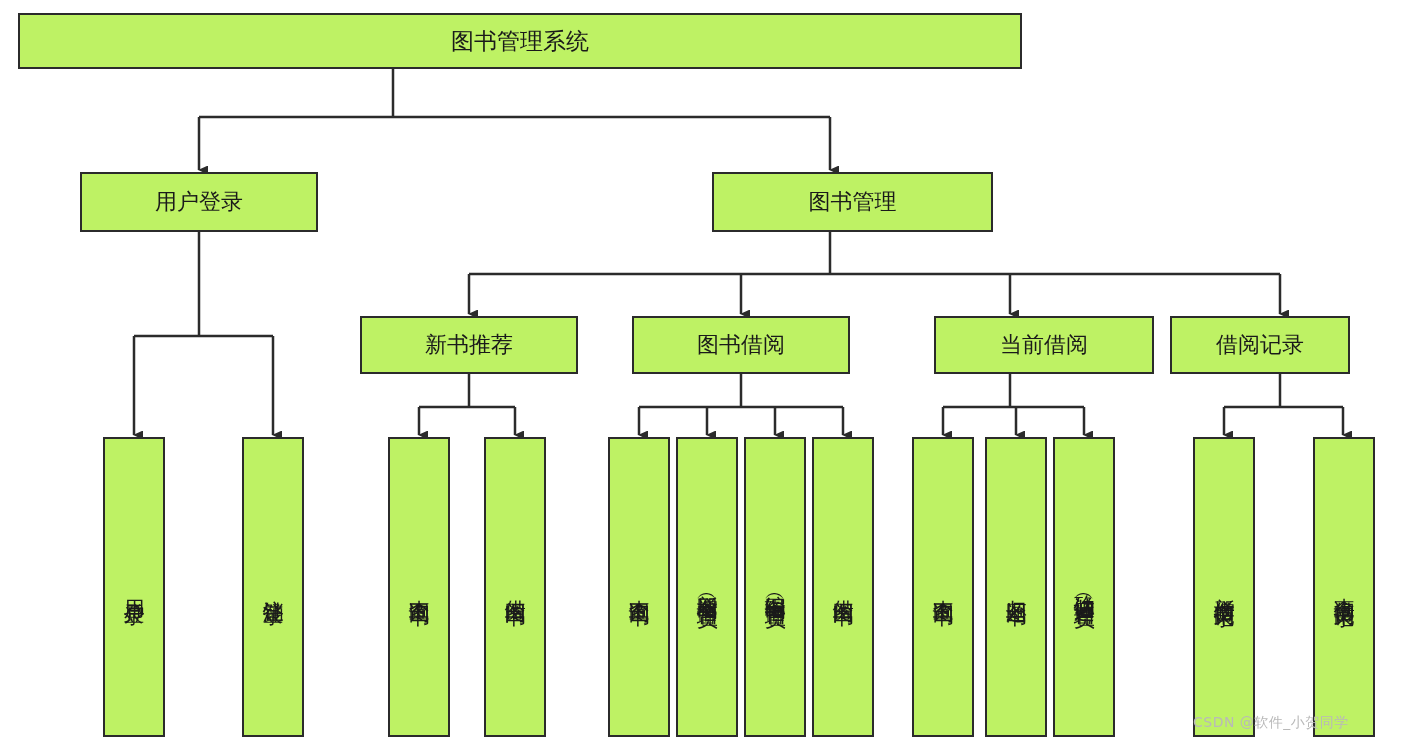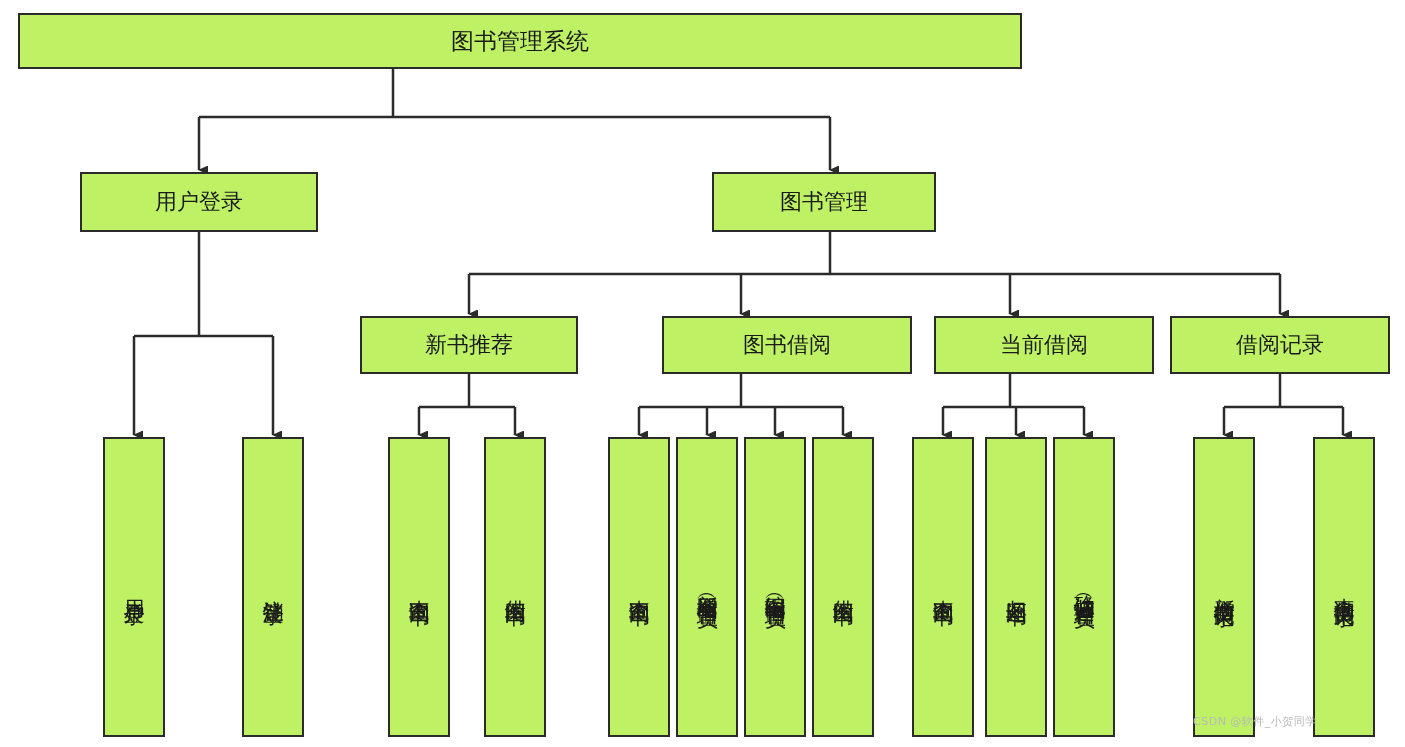--- a/index.html
+++ b/index.html
@@ -50,21 +50,21 @@
     padding: 6px 0;
     white-space: nowrap;
   }
   .node.root {
     font-size: 23px;
   }
   #watermark {
     position: absolute;
     left: 1193px;
     top: 714px;
-    font-size: 11px;
+    font-size: 14px;
     color: #b9b9b9;
     white-space: nowrap;
     letter-spacing: 0.5px;
   }
 </style>
 </head>
 <body>
 
 <div id="diagram-root">
 
@@ -111,34 +111,34 @@
       </g>
   </svg>
 
   <div class="node horizontal root" style="left: 18px; top: 13px; width: 1004px; height: 56px;">
     <span>图书管理系统</span>
   </div>
 
   <div class="node horizontal" style="left: 80px; top: 172px; width: 238px; height: 60px;">
     <span>用户登录</span>
   </div>
-  <div class="node horizontal" style="left: 712px; top: 172px; width: 224px; height: 60px;">
+  <div class="node horizontal" style="left: 712px; top: 172px; width: 281px; height: 60px;">
     <span>图书管理</span>
   </div>
 
   <div class="node horizontal" style="left: 360px; top: 316px; width: 218px; height: 58px; align-items: center;">
     <span>新书推荐</span>
   </div>
-  <div class="node horizontal" style="left: 632px; top: 316px; width: 250px; height: 58px; margin-left: 30px;">
+  <div class="node horizontal" style="left: 632px; top: 316px; width: 218px; height: 58px;">
     <span>图书借阅</span>
   </div>
   <div class="node horizontal" style="left: 934px; top: 316px; width: 220px; height: 58px;">
     <span>当前借阅</span>
   </div>
-  <div class="node horizontal" style="left: 1170px; top: 316px; width: 220px; height: 58px;">
+  <div class="node horizontal" style="left: 1170px; top: 316px; width: 180px; height: 58px;">
     <span>借阅记录</span>
   </div>
 
   <div class="node vertical" style="left: 103px; top: 437px; width: 62px; height: 300px;">
     <span>用户登录</span>
   </div>
   <div class="node vertical" style="left: 242px; top: 437px; width: 62px; height: 300px;">
     <span>注销登录</span>
   </div>
   <div class="node vertical" style="left: 388px; top: 437px; width: 62px; height: 300px;">

